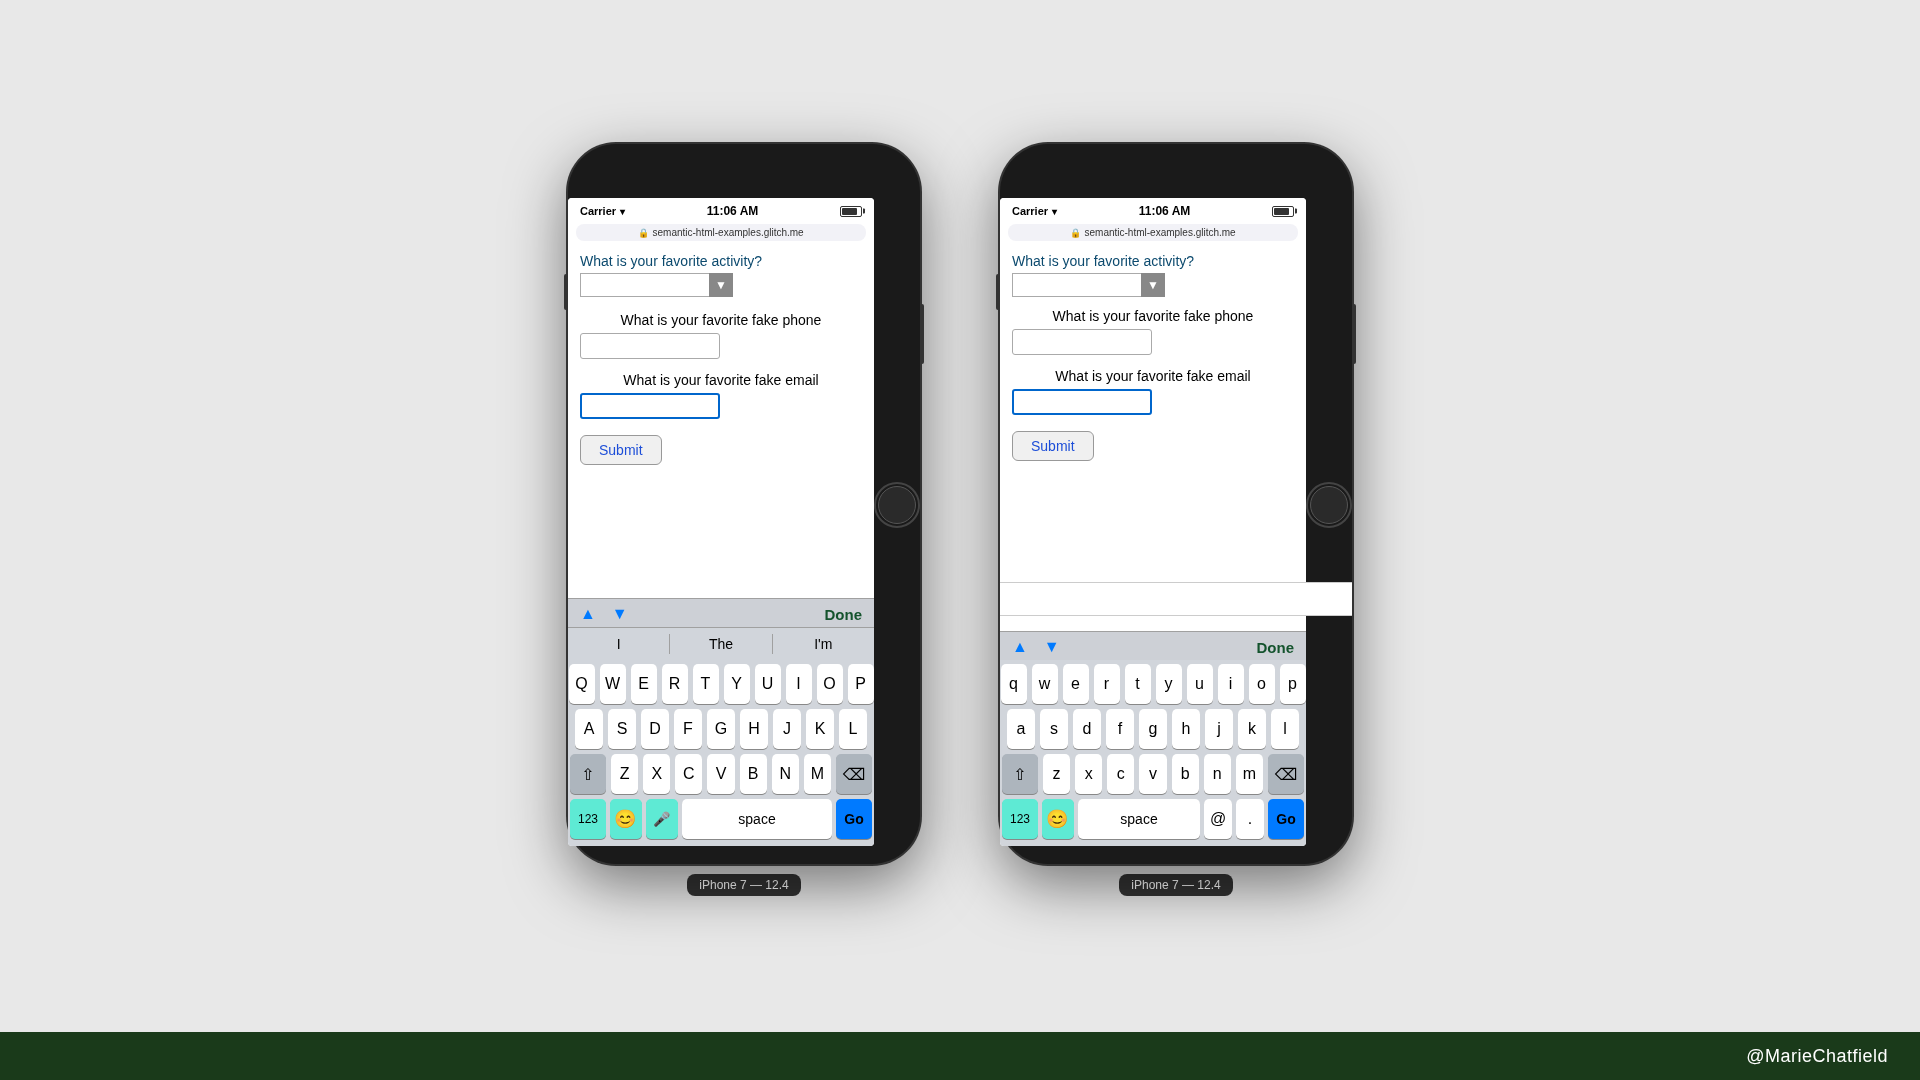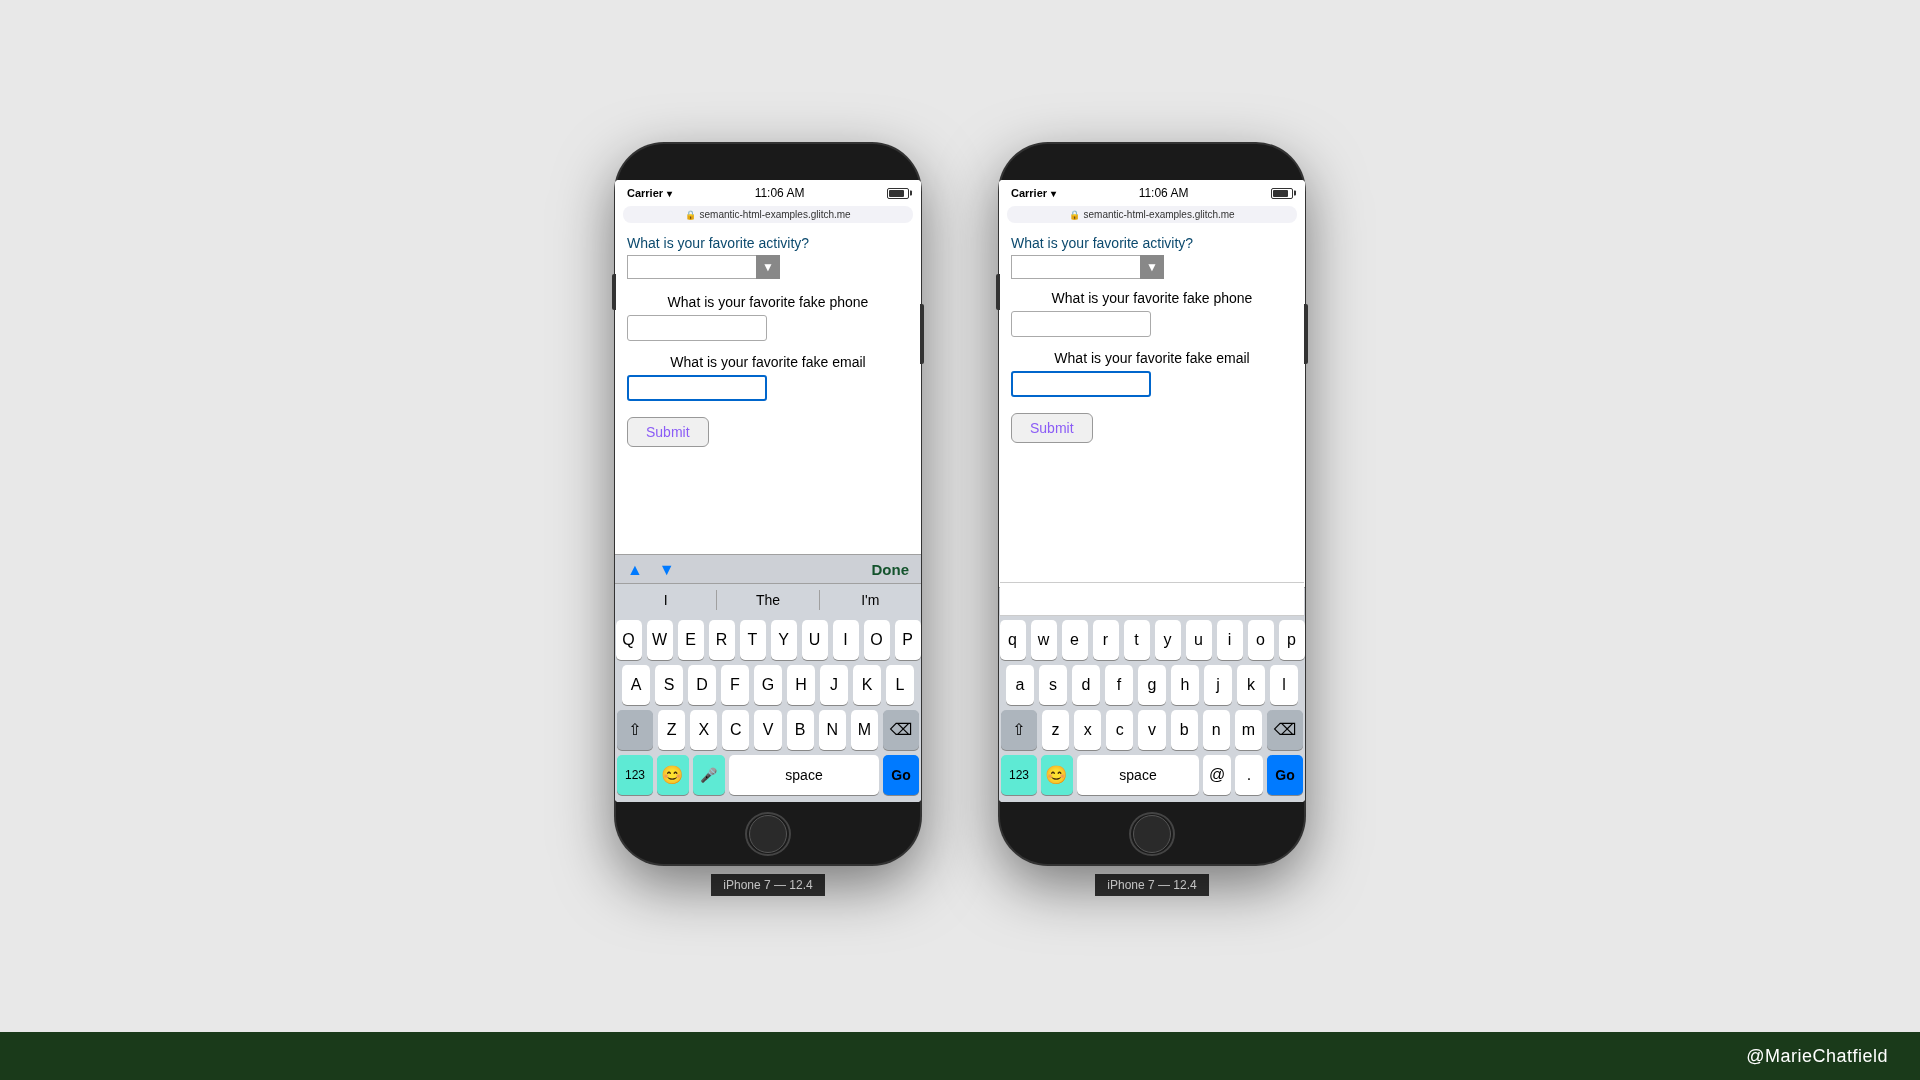--- a/index.html
+++ b/index.html
@@ -19,28 +19,28 @@
     .phones-container {
       display: flex;
       gap: 80px;
       align-items: center;
       justify-content: center;
       padding-bottom: 40px;
     }
 
     
     .phone {
-      width: 304px;
+      width: 352px;
       height: 720px;
       background: #1a1a1a;
       border-radius: 48px;
       position: relative;
       box-shadow: 0 0 0 2px #333, 0 20px 60px rgba(0,0,0,0.5);
       display: flex;
-      flex-direction: column;
+      flex-direction: row;
       align-items: center;
     }
 
     
     .phone::before {
       content: '';
       position: absolute;
       left: -4px;
       top: 130px;
       width: 4px;
@@ -76,21 +76,21 @@
       display: flex;
       align-items: center;
       justify-content: space-between;
       padding: 6px 12px 4px;
       font-size: 11px;
       font-weight: 600;
       flex-shrink: 0;
     }
 
     .status-bar-left { display: flex; align-items: center; gap: 4px; }
-    .status-bar-center { font-size: 12px; font-weight: 400; }
+    .status-bar-center { font-size: 12px; font-weight: 700; }
     .status-bar-right { display: flex; align-items: center; gap: 3px; }
 
     .wifi-icon { font-size: 10px; }
     .battery-icon {
       width: 22px;
       height: 11px;
       border: 1.5px solid #333;
       border-radius: 2px;
       position: relative;
       display: inline-flex;
@@ -164,21 +164,21 @@
       outline: none;
     }
 
     .submit-btn {
       display: inline-block;
       padding: 6px 18px;
       border: 1.5px solid #999;
       border-radius: 6px;
       background: #f0f0f0;
       font-size: 14px;
-      color: #8b5cf6;
+      color: #1d4ed8;
       margin-top: 4px;
     }
 
     .keyboard-toolbar {
       background: #cdd0d6;
       display: flex;
       align-items: center;
       justify-content: space-between;
       padding: 6px 12px 4px;
       border-top: 1px solid #a0a0a0;
@@ -338,21 +338,21 @@
       background: #2a2a2a;
     }
 
     
     .phone-label {
       margin-top: 10px;
       background: #333;
       color: #fff;
       font-size: 12px;
       padding: 4px 12px;
-      border-radius: 0;
+      border-radius: 8px;
       text-align: left;
     }
 
     
     .bottom-bar {
       position: absolute;
       bottom: 0;
       left: 0;
       width: 100%;
       height: 48px;

